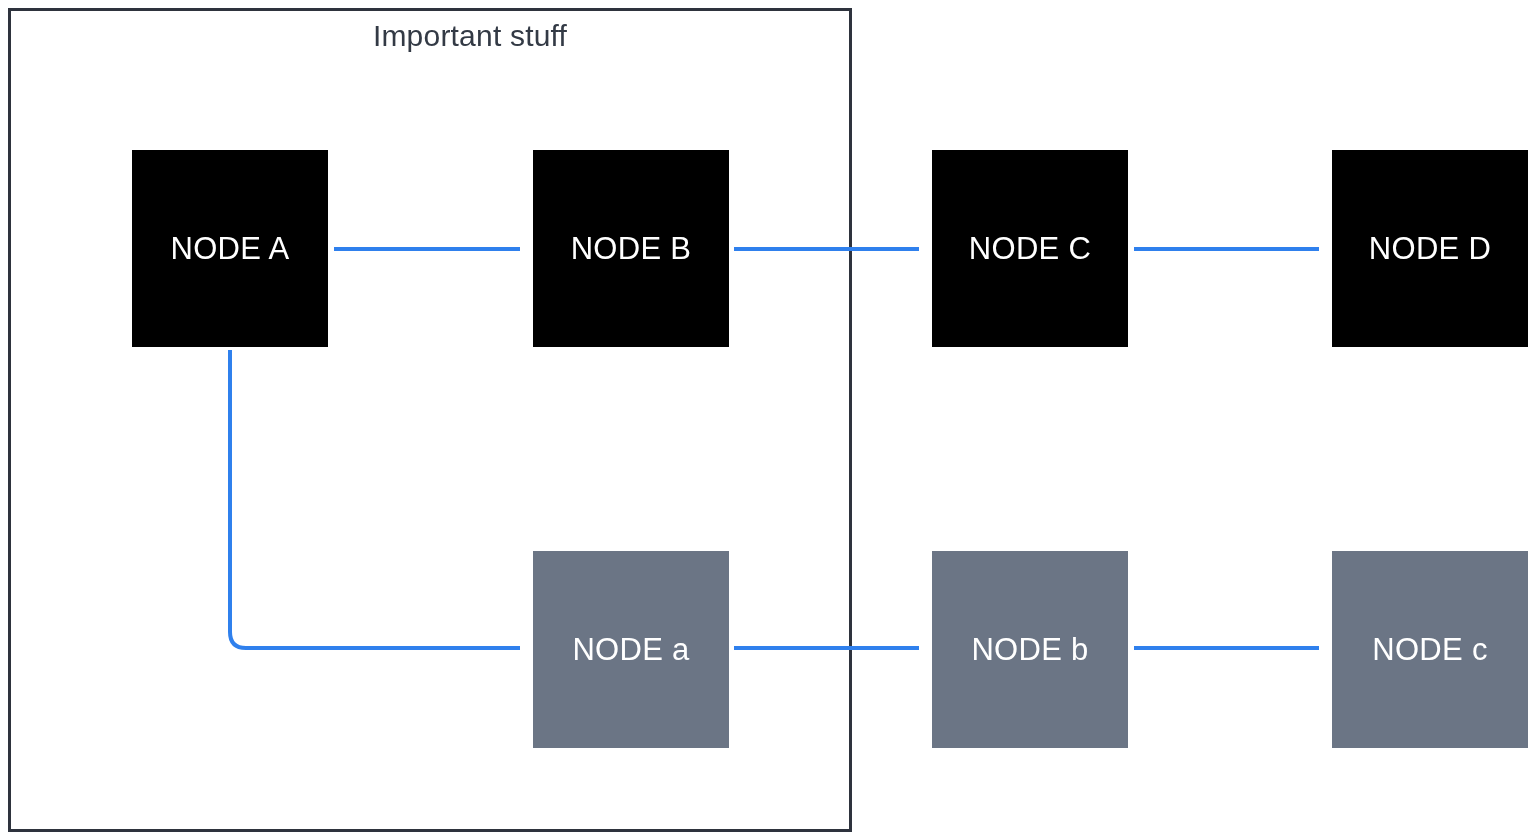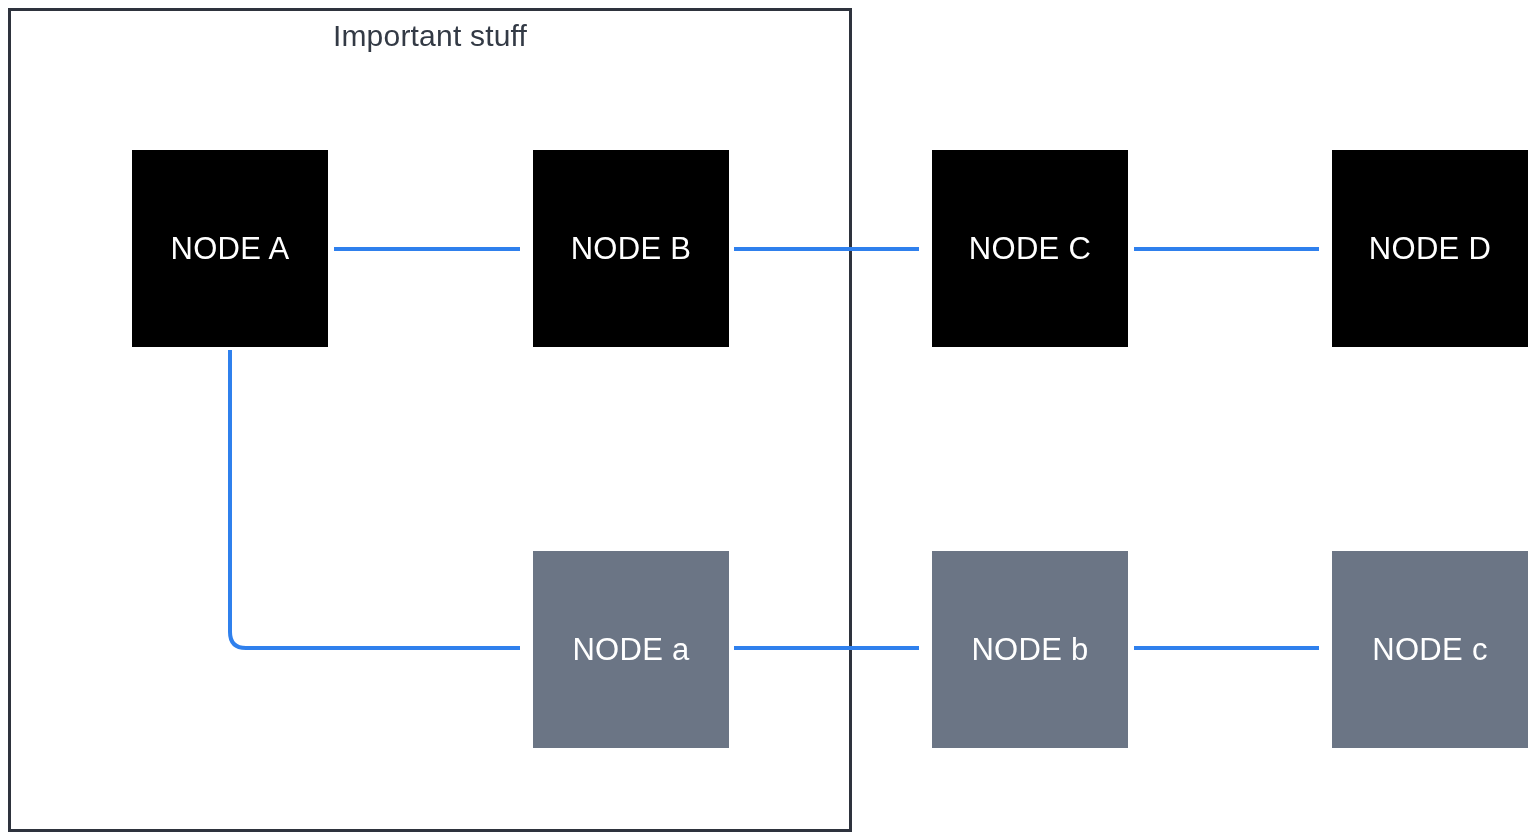--- a/index.html
+++ b/index.html
@@ -80,21 +80,21 @@
     fill: none;
     pointer-events: stroke;
   }
 </style>
 </head>
 <body>
 
 <div id="canvas" style="width: 1540px; height: 840px; background: rgb(255, 255, 255);">
 
   <div class="cluster" style="left: 8px; top: 8px; width: 844px; height: 824px; border-color: rgb(46, 51, 61);"></div>
-  <div class="cluster-title" style="left: 8px; width: 844px; color: rgb(51, 58, 69);">Important stuff</div>
+  <div class="cluster-title" style="left: 8px; width: 844px; color: rgb(51, 58, 69); padding-left: 40px;">Important stuff</div>
 
   <svg id="edges" viewBox="0 0 1540 840" xmlns="http://www.w3.org/2000/svg">
     <defs>
       <marker id="arrowhead" markerWidth="9" markerHeight="8" refX="0.2" refY="4" orient="auto" markerUnits="strokeWidth">
         <path d="M 0 0 L 9 4 L 0 8 z" fill="#2f80ed"></path>
       </marker>
     </defs>
     <g id="edge-group">
         <path d="M 334 249 L 520 249" class="edge-hit"></path>
         <path d="M 334 249 L 520 249" stroke="#2f80ed" stroke-width="4" marker-end="url(#arrowhead)"></path>

